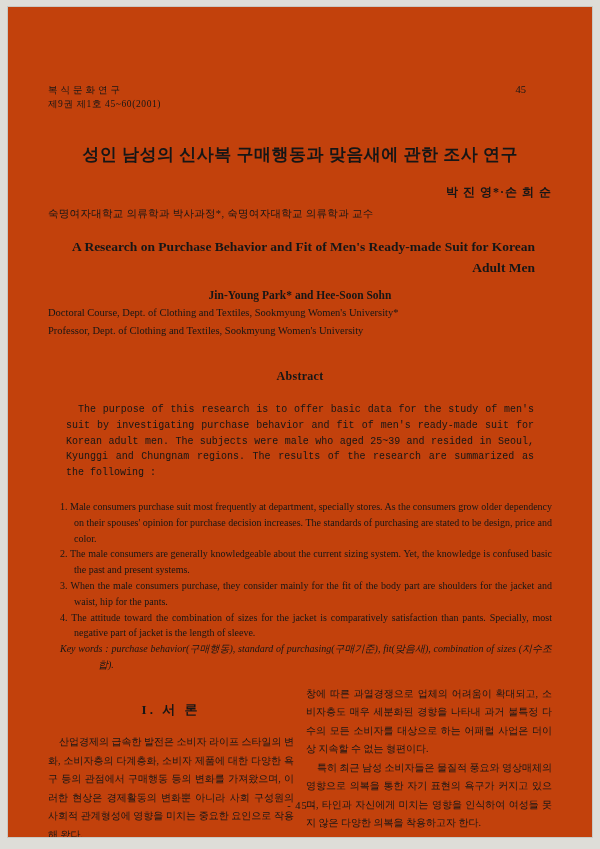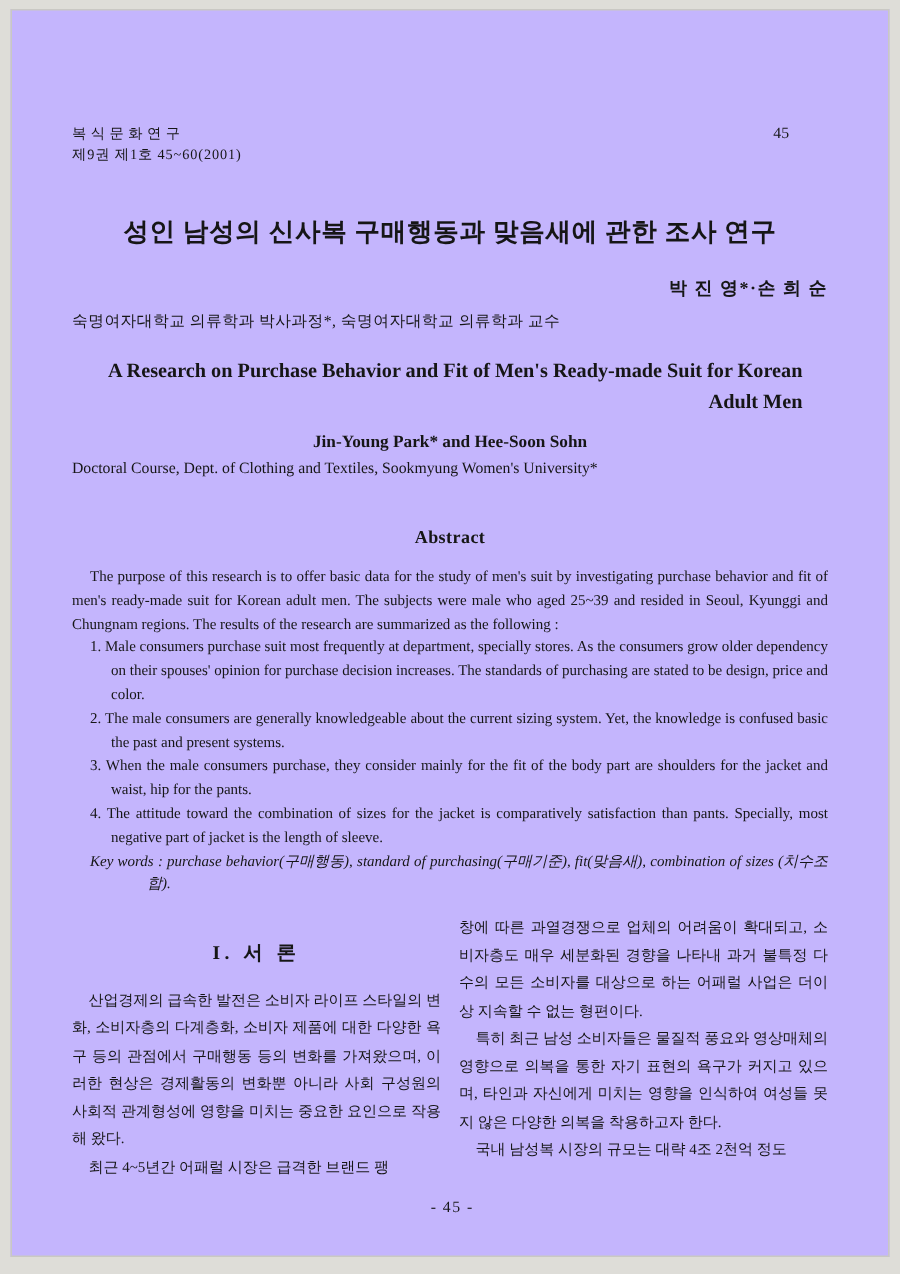--- a/index.html
+++ b/index.html
@@ -11,21 +11,21 @@
   }
   .scan {
     position: relative;
     width: 600px; height: 849px;
     background: #deddd8;
     overflow: hidden;
   }
   .page {
     position: absolute;
     left: 7px; top: 6px; right: 7px; bottom: 11px;
-    background: #c4b5fd;
+    background: #c2410c;
     border: 1px solid #c9c8c3;
     overflow: hidden;
   }
   .content { padding: 76px 40px 0 40px; }
 
   .header {
     display: flex; justify-content: space-between; align-items: flex-start;
     font-size: 9.5px; line-height: 14px;
   }
   .journal-name { letter-spacing: 3px; }
@@ -57,21 +57,21 @@
   .affil-en + .affil-en { margin-top: 5px; }
 
   .abstract-heading {
     margin: 32px 0 0 0; text-align: center;
     font-size: 12px; font-weight: bold; letter-spacing: 0.3px;
   }
   .abstract {
     margin-top: 11px;
     font-size: 10px; line-height: 15.8px; text-align: justify;
   }
-  .abs-intro { margin: 0; text-indent: 12px; }
+  .abs-intro { margin: 18px; text-indent: 12px; font-family: Liberation Mono, monospace; }
   .abs-item  { margin: 0; padding-left: 26px; text-indent: -14px; }
   .keywords  { margin: 0; padding-left: 50px; text-indent: -38px; font-style: italic; }
 
   .columns {
     margin-top: 12px;
     display: flex; gap: 12px;
     font-size: 10px; line-height: 18.5px; text-align: justify;
   }
   .col { flex: 1; min-width: 0; }
   .section-heading {
@@ -101,20 +101,21 @@
         <div class="pagenum-top">45</div>
       </div>
 
       <h1 class="title-ko">성인 남성의 신사복 구매행동과 맞음새에 관한 조사 연구</h1>
       <div class="authors-ko">박 진 영*·손 희 순</div>
       <div class="affil-ko">숙명여자대학교 의류학과 박사과정*, 숙명여자대학교 의류학과 교수</div>
 
       <h2 class="title-en">A Research on Purchase Behavior and Fit of Men's Ready-made Suit for Korean Adult Men</h2>
       <div class="authors-en">Jin-Young Park* and Hee-Soon Sohn</div>
       <div class="affil-en">Doctoral Course, Dept. of Clothing and Textiles, Sookmyung Women's University*</div>
+      <div class="affil-en">Professor, Dept. of Clothing and Textiles, Sookmyung Women's University</div>
 
       <h3 class="abstract-heading">Abstract</h3>
 
       <div class="abstract">
         <p class="abs-intro">The purpose of this research is to offer basic data for the study of men's suit by investigating purchase behavior and fit of men's ready-made suit for Korean adult men. The subjects were male who aged 25~39 and resided in Seoul, Kyunggi and Chungnam regions. The results of the research are summarized as the following :</p>
         <p class="abs-item"><span>1.</span> <span>Male consumers purchase suit most frequently at department, specially stores. As the consumers grow older dependency on their spouses' opinion for purchase decision increases. The standards of purchasing are stated to be design, price and color.</span></p>
         <p class="abs-item"><span>2.</span> <span>The male consumers are generally knowledgeable about the current sizing system. Yet, the knowledge is confused basic the past and present systems.</span></p>
         <p class="abs-item"><span>3.</span> <span>When the male consumers purchase, they consider mainly for the fit of the body part are shoulders for the jacket and waist, hip for the pants.</span></p>
         <p class="abs-item"><span>4.</span> <span>The attitude toward the combination of sizes for the jacket is comparatively satisfaction than pants. Specially, most negative part of jacket is the length of sleeve.</span></p>
         <p class="keywords">Key words : purchase behavior(구매행동), standard of purchasing(구매기준), fit(맞음새), combination of sizes (치수조합).</p>

